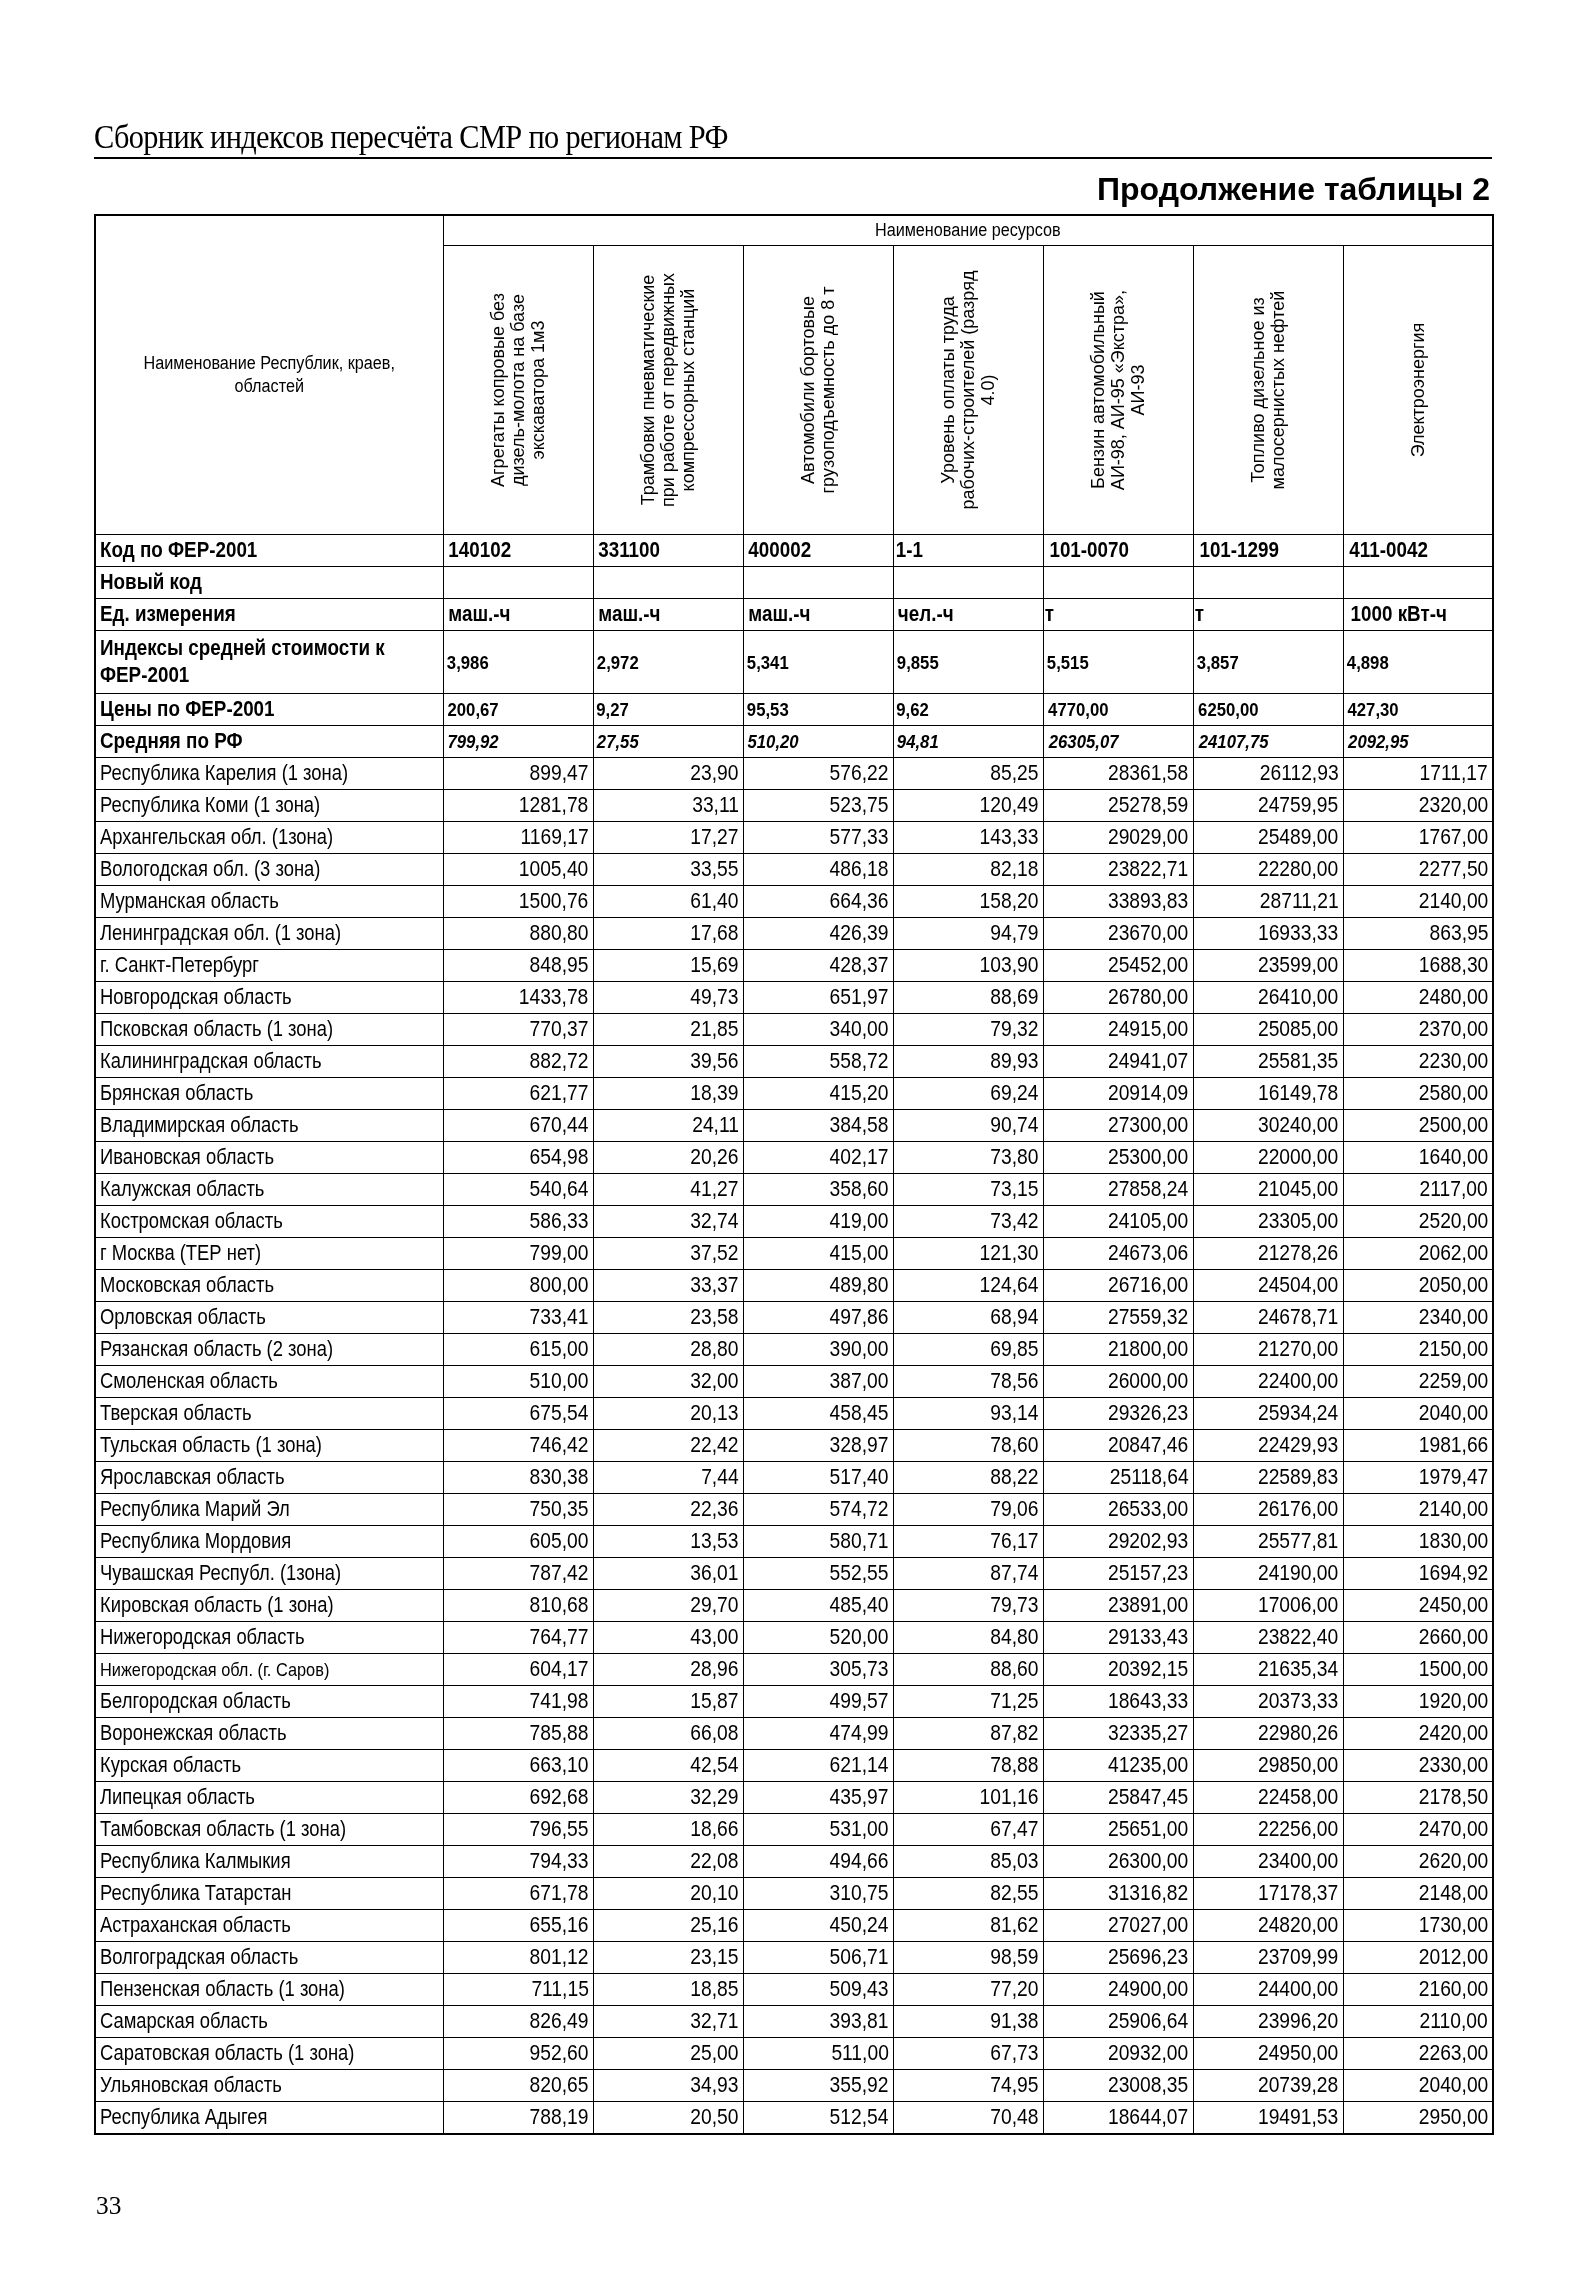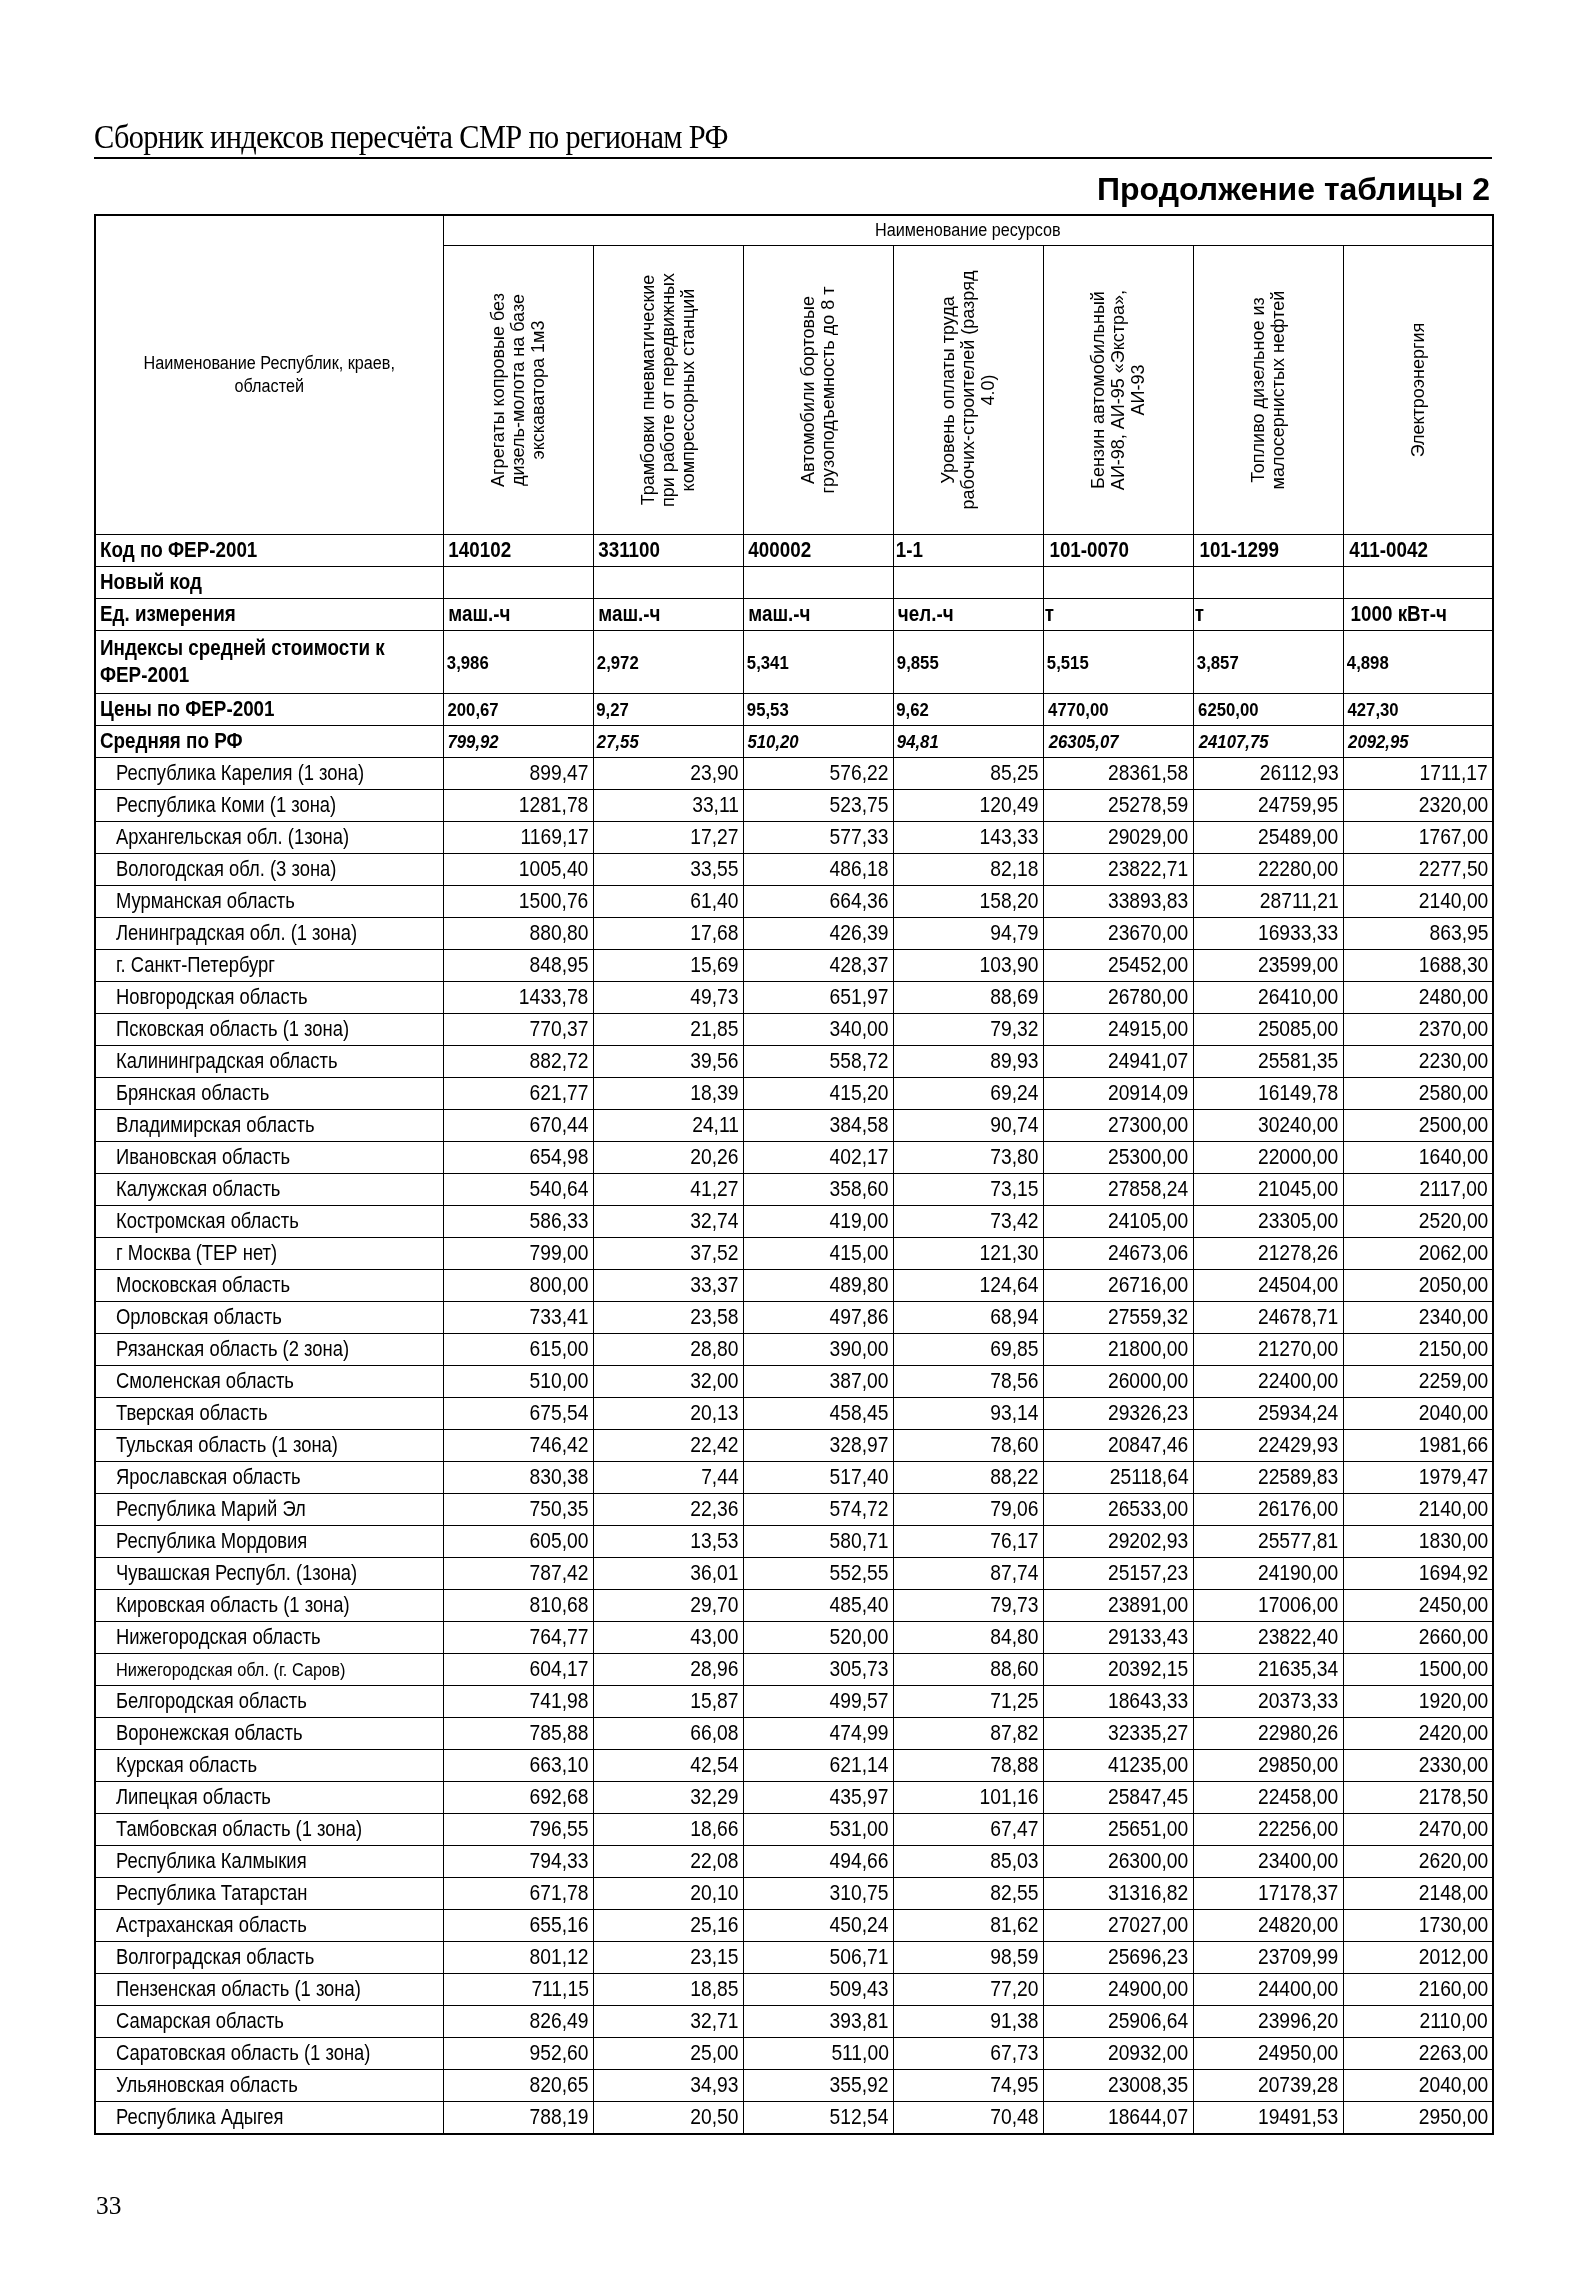--- a/index.html
+++ b/index.html
@@ -37,21 +37,21 @@
   }
   .thick-top td { border-top: 2.7px solid #000; }
   .info td { height: 31px; font-weight: bold; font-size: 21.4px; text-align: left; vertical-align: middle; }
   .info td.lbl { text-align: left; padding-left: 4px; font-size: 21.4px; }
   .info td.lbl span, .info td span.n { display: inline-block; transform: scaleX(0.88); transform-origin: left center; }
   .info td span.n { transform-origin: center center; }
   .info.tall td { height: 62px; line-height: 27px; }
   .info.avg td span.n { font-style: italic; }
   .info.sm td span.n { font-size: 19px; }
   .data td { height: 31px; font-size: 21.4px; vertical-align: middle; }
-  .data td.lbl { text-align: left; padding-left: 20px; white-space: nowrap; overflow: hidden; }
+  .data td.lbl { text-align: left; padding-left: 4px; white-space: nowrap; overflow: hidden; }
   .data td.lbl span { display: inline-block; transform: scaleX(0.86); transform-origin: left center; }
   .data td.val { text-align: right; padding-right: 4px; }
   .data td.val span { display: inline-block; transform: scaleX(0.9); transform-origin: right center; }
   .data td.lbl.small span { font-size: 19px; }
   .page-number {
     position: absolute; left: 96px; top: 2191px;
     font-family: "Liberation Serif", "DejaVu Serif", serif; font-size: 25.4px;
   }
 </style>
 </head>

